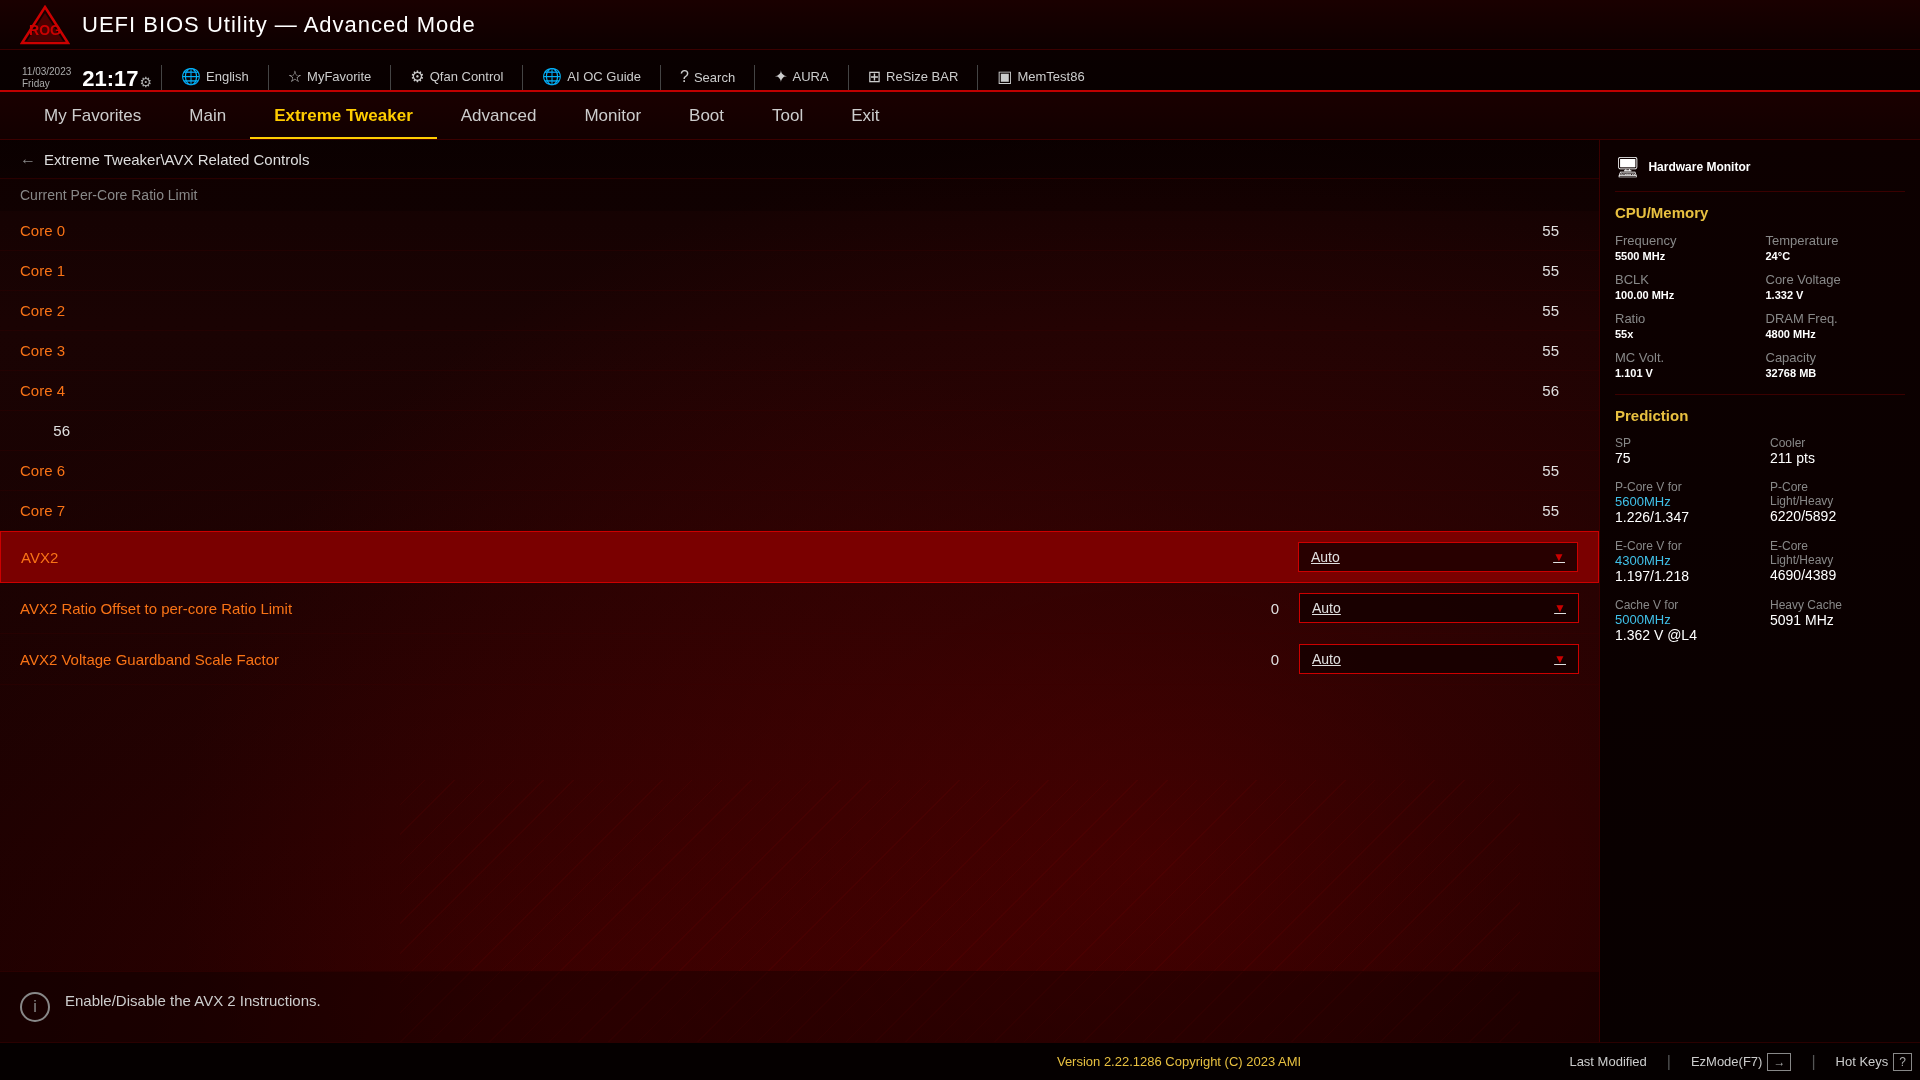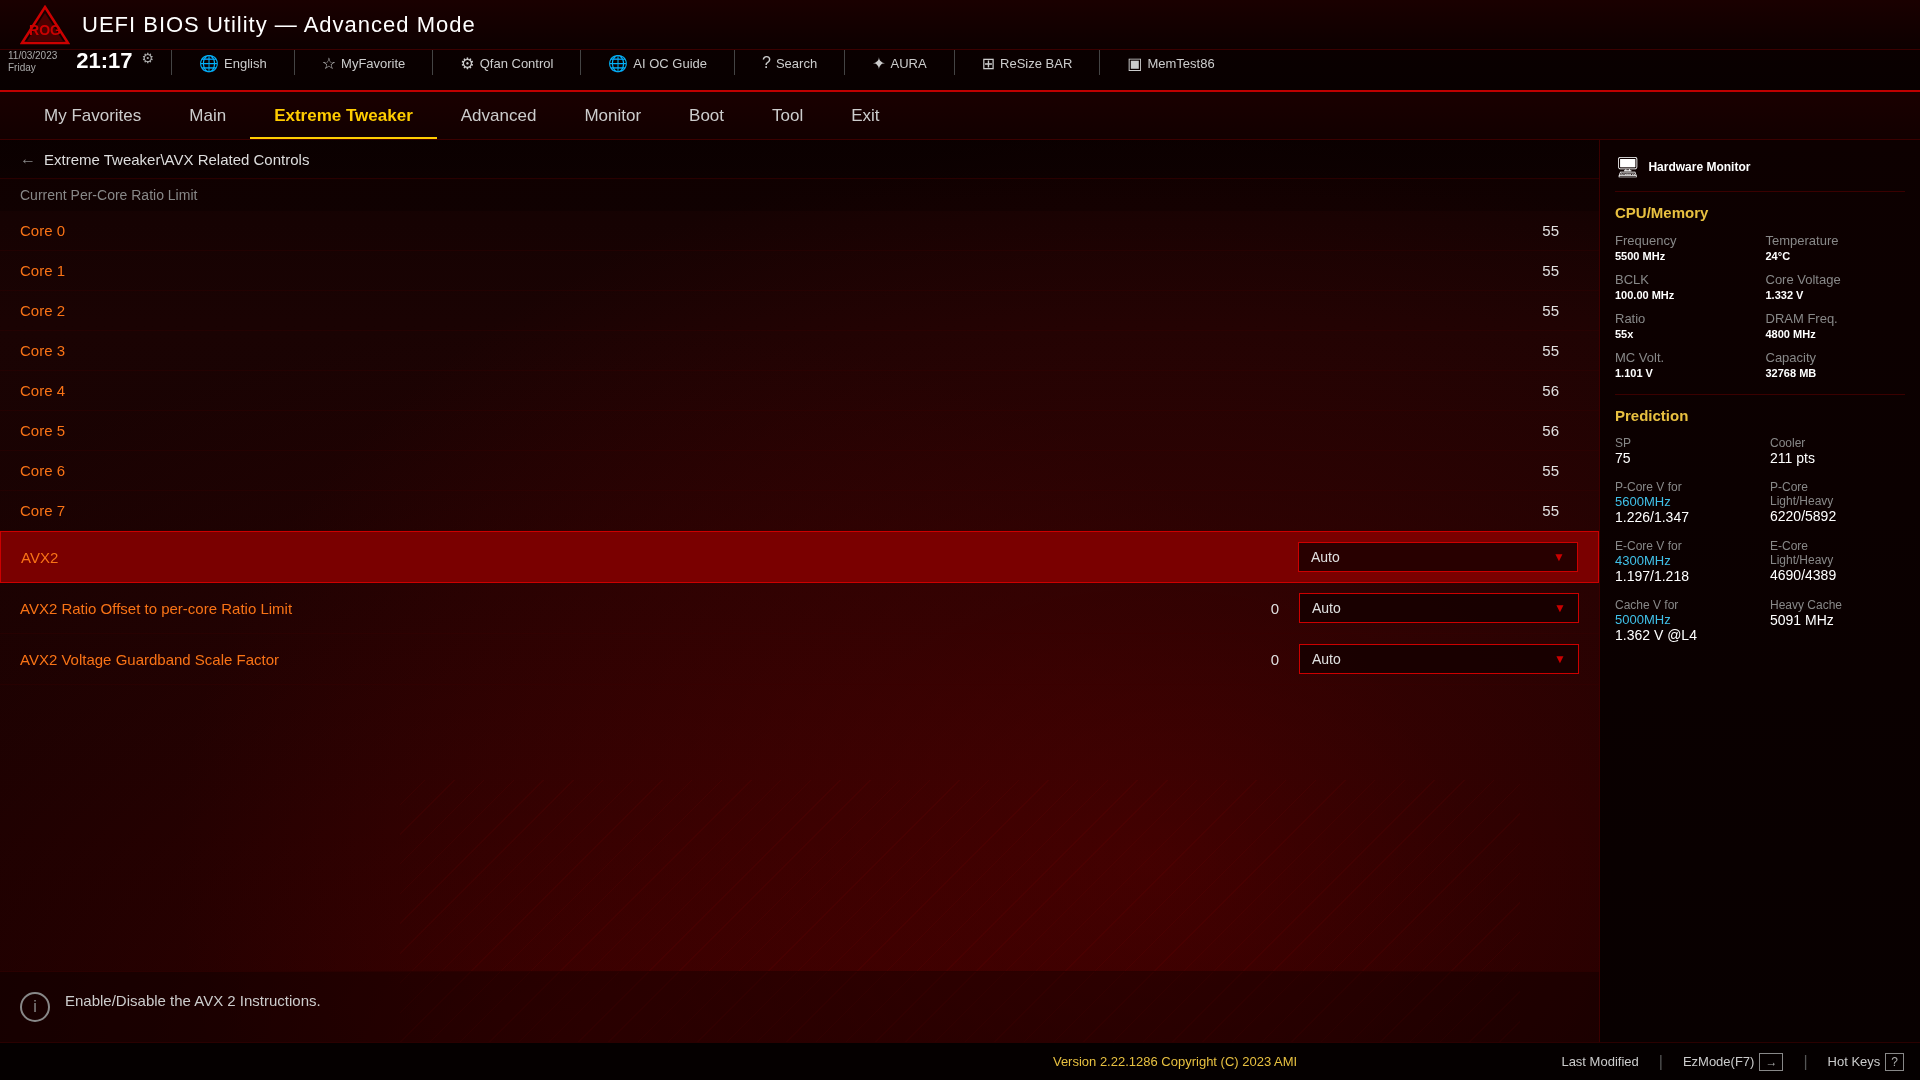--- a/index.html
+++ b/index.html
@@ -79,23 +79,23 @@
       letter-spacing: 1px;
       white-space: nowrap;
     }
 
     
     .toolbar {
       background: linear-gradient(180deg, #0a0000 0%, #080000 100%);
       border-bottom: 2px solid #c00000;
       height: 42px;
       display: flex;
-      align-items: flex-start;
-      padding: 0 8px;
-      gap: 9px;
+      align-items: flex-end;
+      padding: 0 22px;
+      gap: 1px;
     }
 
     .datetime {
       display: flex;
       flex-direction: column;
       margin-right: 10px;
     }
 
     .date-text {
       font-size: 10px;
@@ -250,20 +250,21 @@
       display: flex;
       align-items: center;
       background: rgba(20,0,0,0.8);
       border: 1px solid #cc0000;
       color: #e0e0e0;
       padding: 6px 12px;
       min-width: 280px;
       font-size: 14px;
       cursor: pointer;
       justify-content: space-between;
+      text-decoration: underline;
     }
 
     .setting-dropdown .chevron {
       color: #cc0000;
       font-size: 12px;
       margin-left: 10px;
     }
 
     
     .info-box {
@@ -381,21 +382,21 @@
       color: #ffffff;
     }
 
     .hw-pred-freq {
       font-size: 13px;
       color: #40c0e8;
     }
 
     .footer-bottom {
       background: #050000;
-      padding: 0 16px;
+      padding: 0 8px;
       height: 38px;
       display: flex;
       align-items: center;
       justify-content: center;
       border-top: 1px solid #2a0000;
     }
 
     .footer-version {
       font-size: 13px;
       color: #e8c040;
@@ -542,21 +543,20 @@
         </div>
         <div class="setting-row">
           <span class="setting-label">Core 3</span>
           <span class="setting-value">55</span>
         </div>
         <div class="setting-row">
           <span class="setting-label">Core 4</span>
           <span class="setting-value">56</span>
         </div>
         <div class="setting-row">
-          <span class="setting-label">Core 5</span>
           <span class="setting-value">56</span>
         </div>
         <div class="setting-row">
           <span class="setting-label">Core 6</span>
           <span class="setting-value">55</span>
         </div>
         <div class="setting-row">
           <span class="setting-label">Core 7</span>
           <span class="setting-value">55</span>
         </div>

